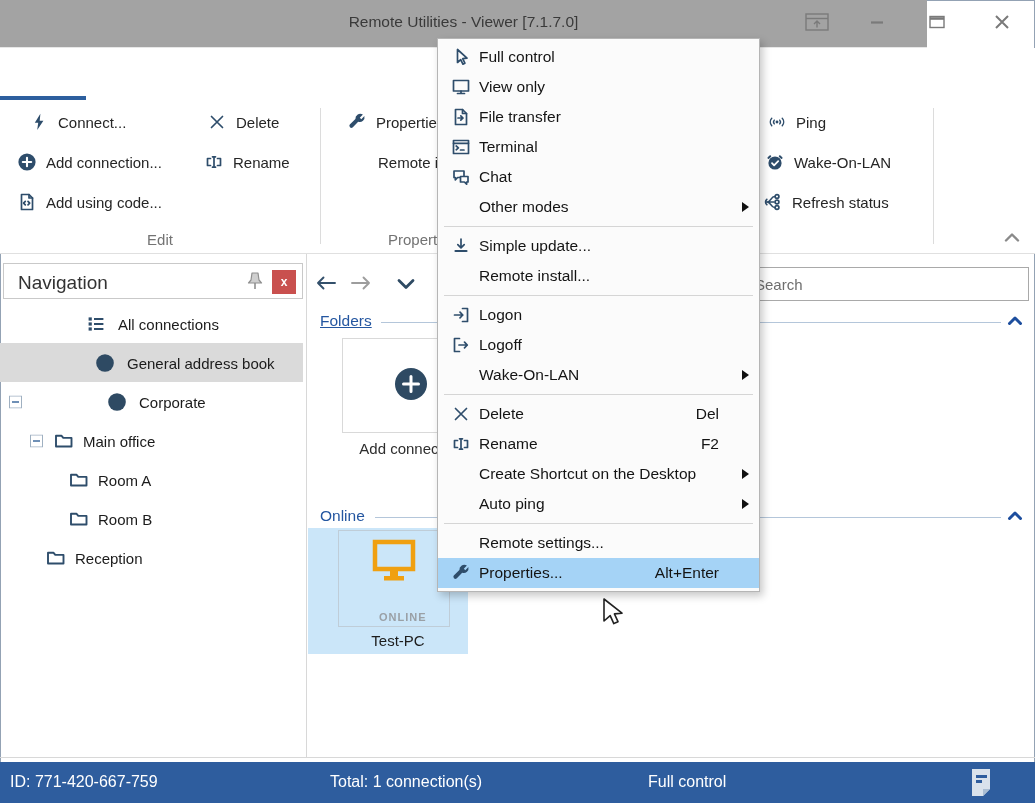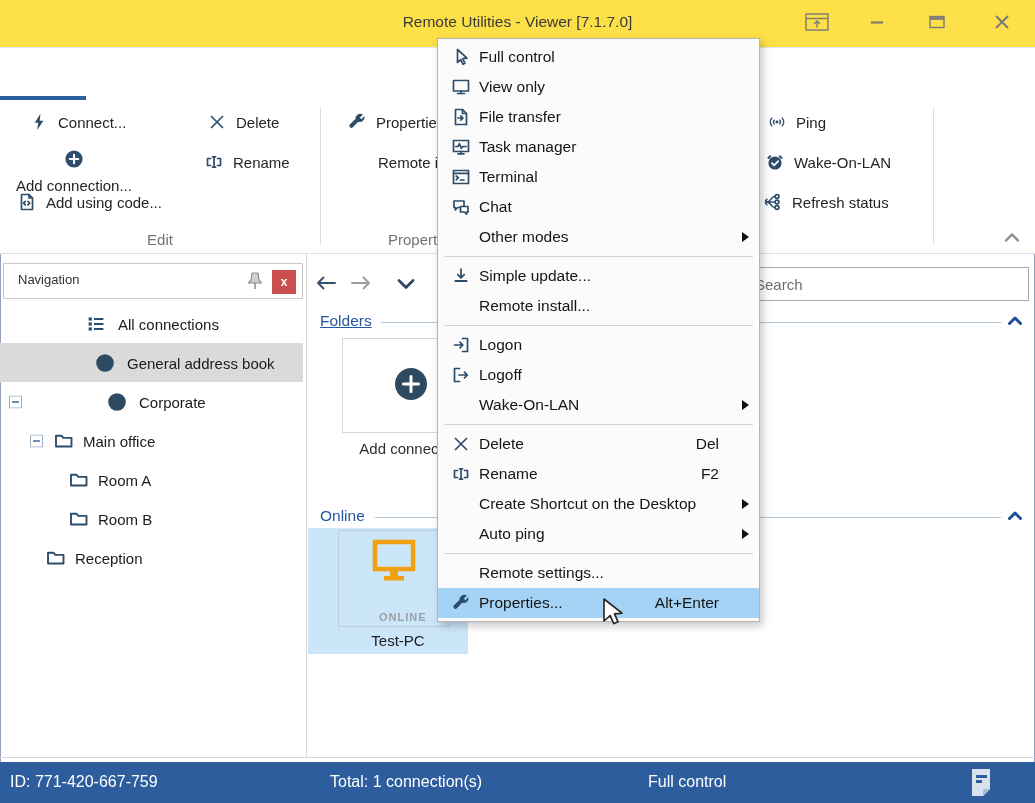--- a/index.html
+++ b/index.html
@@ -5,21 +5,21 @@
   * { margin:0; padding:0; box-sizing:border-box; }
   html,body { background:#fff; }
   body { font-family:"Liberation Sans", sans-serif; }
   #win {
     position:relative; width:1035px; height:803px; background:#fff;
     box-shadow: inset 0 0 0 1px #93a2b4; overflow:hidden;
   }
   .abs { position:absolute; }
 
   
-  #titlebar { left:0; top:0; width:1035px; height:48px; background:#fde047; border-bottom:1px solid #e7e7e7; }
+  #titlebar { left:0; top:0; width:927px; height:48px; background:#a3a3a3; border-bottom:1px solid #e7e7e7; }
   #title { left:0; right:0; top:13px; text-align:center; font-size:15.5px; color:#3a3a3a; }
   .wbtn { top:10px; width:44px; height:28px; display:flex; align-items:center; justify-content:center; cursor:default; }
 
   
   #tabrow { left:0; top:48px; width:1035px; height:52px; background:#fff; }
   .tab { top:48px; height:46px; line-height:46px; text-align:center; font-size:15.5px; color:#3c3c3c; cursor:default; }
   #tab-file { left:0; width:86px; height:52px; line-height:52px; background:#2d5f9e; color:#fff; }
   #tab-connection { color:#2456a0; font-weight:bold; }
   #conn-underline { left:207px; top:92px; width:98px; height:5px; background:#2d6ab4; }
   #signin { left:963px; top:53px; width:66px; height:38px; border:1px solid #a8cbea; color:#2e75c4;
@@ -28,21 +28,21 @@
   
   #ribbon { left:0; top:100px; width:1035px; height:153px; background:#fff; }
   .rbtn { height:26px; display:flex; align-items:center; gap:8px; font-size:15px; color:#262626; white-space:nowrap; }
   .rbtn .ric { width:22px; height:20px; display:flex; align-items:center; justify-content:center; }
   .rgrouplabel { font-size:15px; color:#737373; }
   .rsep { width:1px; background:#dcdcdc; }
   #ribbon-bottom { left:0; top:253px; width:1035px; height:1px; background:#e0e0e0; }
 
   
   #navheader { left:3px; top:263px; width:300px; height:36px; background:#fff; border:1px solid #c9c9c9; }
-  #navheader .t { position:absolute; left:14px; top:8px; font-size:13px; color:#333; }
+  #navheader .t { position:absolute; left:14px; top:8px; font-size:19px; color:#333; }
   #nav-close { position:absolute; left:268px; top:6px; width:24px; height:24px; background:#c9504e;
                color:#fff; font-size:12px; font-weight:bold; display:flex; align-items:center; justify-content:center; }
   #tree { left:0; top:304px; width:303px; }
   .trow { position:relative; width:303px; height:39px; font-size:15px; color:#1b1b1b; }
   .trow.sel { background:#dadada; }
   .trow .tico, .trow .texp { position:absolute; top:50%; transform:translateY(-50%); display:flex; }
   .trow .tlabel { position:absolute; top:50%; transform:translateY(-50%); white-space:nowrap; }
   #vdivider { left:306px; top:254px; width:1px; height:503px; background:#d8d8d8; }
   #content-bottom { left:0; top:757px; width:1035px; height:1px; background:#d8d8d8; }
 
@@ -123,21 +123,21 @@
 
   <div class="abs" id="ribbon">
     <div class="abs rbtn" style="left:28px;top:9px;">
       <span class="ric">
           <svg width="20" height="20" viewBox="0 0 20 20">
             <path d="M11.4 1.8 L5.8 10.8 H9.2 L8.2 18 L14.4 8.8 H10.7 Z" fill="#2e4d6b"></path>
           </svg>
         </span>
         <span>Connect...</span>
     </div>
-    <div class="abs rbtn" style="left:16px;top:49px;flex-direction:column;">
+    <div class="abs rbtn" style="left:16px;top:49px;">
       <span class="ric">
           <svg width="20" height="20" viewBox="0 0 20 20">
             <circle cx="10" cy="10" r="8.6" fill="#2e4d6b"></circle>
             <path d="M10 5.8 V14.2 M5.8 10 H14.2" stroke="#fff" stroke-width="2.1" stroke-linecap="round"></path>
           </svg>
         </span>
         <span>Add connection...</span>
     </div>
     <div class="abs rbtn" style="left:16px;top:89px;">
       <span class="ric">
@@ -389,30 +389,20 @@
             <path d="M4.5 2.5 H11.5 L15.5 6.5 V17.5 H4.5 Z" stroke="#2e4d6b" stroke-width="1.7" fill="none" stroke-linecap="round" stroke-linejoin="round"></path>
             <path d="M11.5 2.5 V6.5 H15.5" stroke="#2e4d6b" stroke-width="1.7" fill="none" stroke-linecap="round" stroke-linejoin="round"></path>
             <path d="M7 11 h5 M9.8 8.8 L12 11 L9.8 13.2" stroke="#2e4d6b" stroke-width="1.7" fill="none" stroke-linecap="round" stroke-linejoin="round"></path>
           </svg>
         </span>
       <span class="mi-label">File transfer</span>
     </div>
     <div class="mi">
       <span class="mi-ico">
           <svg width="20" height="20" viewBox="0 0 20 20">
-            <rect x="2.5" y="3.5" width="15" height="11" stroke="#2e4d6b" stroke-width="1.7" fill="none" stroke-linecap="round" stroke-linejoin="round"></rect>
-            <path d="M4.8 9.5 h2.3 l1.3-2.8 1.9 4.6 1.5-1.8 h3.4" stroke="#2e4d6b" stroke-width="1.7" fill="none" stroke-linecap="round" stroke-linejoin="round"></path>
-            <path d="M10 14.5 v2 M7 16.8 h6" stroke="#2e4d6b" stroke-width="1.7" fill="none" stroke-linecap="round" stroke-linejoin="round"></path>
-          </svg>
-        </span>
-      <span class="mi-label">Task manager</span>
-    </div>
-    <div class="mi">
-      <span class="mi-ico">
-          <svg width="20" height="20" viewBox="0 0 20 20">
             <rect x="2.5" y="3.5" width="15" height="13" stroke="#2e4d6b" stroke-width="1.7" fill="none" stroke-linecap="round" stroke-linejoin="round"></rect>
             <path d="M2.5 6.3 h15" stroke="#2e4d6b" stroke-width="1.7" fill="none" stroke-linecap="round" stroke-linejoin="round"></path>
             <path d="M5.2 9 l2.2 1.9 L5.2 12.8 M9.5 13 h3.5" stroke="#2e4d6b" stroke-width="1.7" fill="none" stroke-linecap="round" stroke-linejoin="round"></path>
           </svg>
         </span>
       <span class="mi-label">Terminal</span>
     </div>
     <div class="mi">
       <span class="mi-ico">
           <svg width="20" height="20" viewBox="0 0 20 20">

